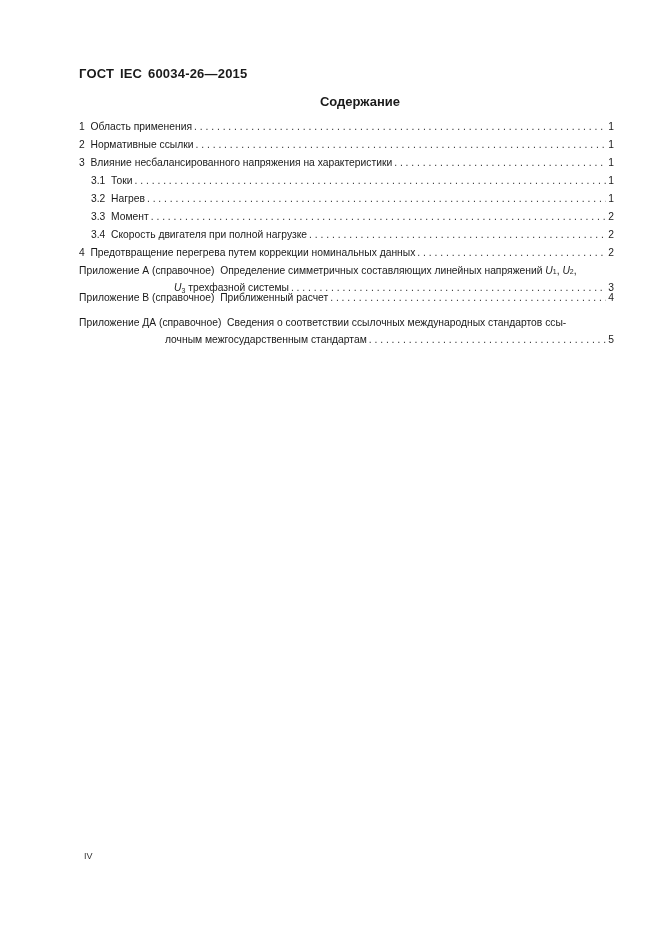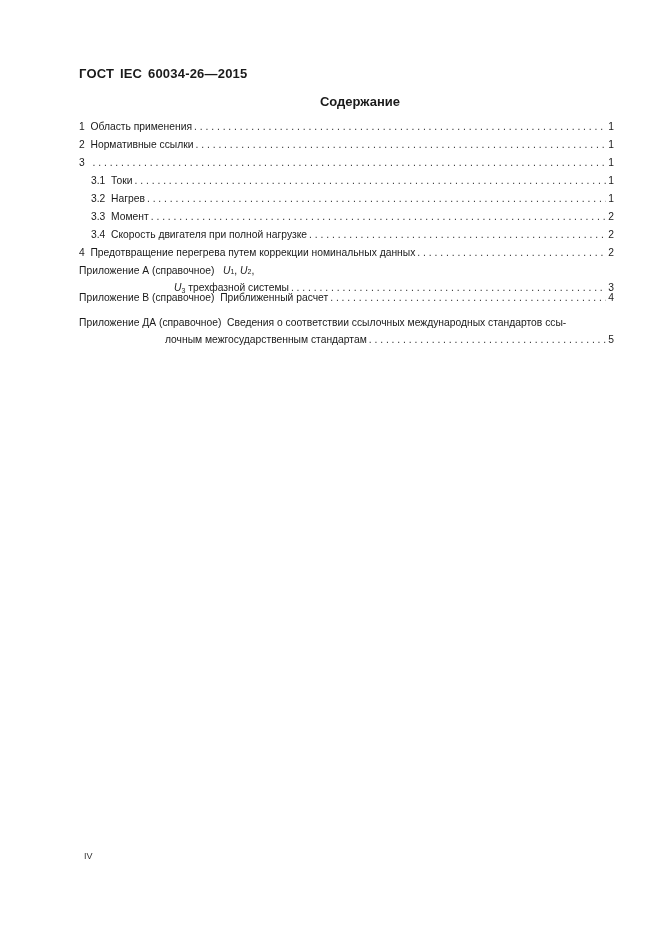--- a/index.html
+++ b/index.html
@@ -28,40 +28,40 @@
 <div class="title">Содержание</div>
 
 <div class="toc">
   <div class="row" style="top:1px">
     <span class="num">1</span>&nbsp;&nbsp;<span class="txt">Область применения</span><span class="lead"></span><span class="page">1</span>
   </div>
   <div class="row" style="top:19px">
     <span class="num">2</span>&nbsp;&nbsp;<span class="txt">Нормативные ссылки</span><span class="lead"></span><span class="page">1</span>
   </div>
   <div class="row" style="top:37px">
-    <span class="num">3</span>&nbsp;&nbsp;<span class="lead"></span><span class="page">1</span>
+    <span class="num">3</span>&nbsp;&nbsp;<span class="txt">Влияние несбалансированного напряжения на характеристики</span><span class="lead"></span><span class="page">1</span>
   </div>
   <div class="row sub" style="top:55px">
     <span class="num">3.1</span>&nbsp;&nbsp;<span class="txt">Токи</span><span class="lead"></span><span class="page">1</span>
   </div>
   <div class="row sub" style="top:73px">
     <span class="num">3.2</span>&nbsp;&nbsp;<span class="txt">Нагрев</span><span class="lead"></span><span class="page">1</span>
   </div>
   <div class="row sub" style="top:91px">
     <span class="num">3.3</span>&nbsp;&nbsp;<span class="txt">Момент</span><span class="lead"></span><span class="page">2</span>
   </div>
   <div class="row sub" style="top:109px">
     <span class="num">3.4</span>&nbsp;&nbsp;<span class="txt">Скорость двигателя при полной нагрузке</span><span class="lead"></span><span class="page">2</span>
   </div>
   <div class="row" style="top:127px">
     <span class="num">4</span>&nbsp;&nbsp;<span class="txt">Предотвращение перегрева путем коррекции номинальных данных</span><span class="lead"></span><span class="page">2</span>
   </div>
 
   <div class="row" style="top:145px">
-    <span class="num">Приложение А (справочное)</span>&nbsp;&nbsp;&nbsp;<i class="u">U</i><sub>1</sub>,&nbsp;<i class="u">U</i><sub>2</sub>,
+    <span class="num">Приложение А (справочное)</span>&nbsp;&nbsp;<span class="txt">Определение симметричных составляющих линейных напряжений</span>&nbsp;<i class="u">U</i><sub>1</sub>,&nbsp;<i class="u">U</i><sub>2</sub>,
   </div>
   <div class="row cont" style="top:162px">
     <span class="txt"><i class="u">U</i><sub>3</sub>&nbsp;<span>трехфазной системы</span></span>
       <span class="lead"></span>
       <span class="page">3</span>
   </div>
 
   <div class="row" style="top:172px">
     <span class="num">Приложение В (справочное)</span>&nbsp;&nbsp;<span class="txt">Приближенный расчет</span><span class="lead"></span><span class="page">4</span>
   </div>

